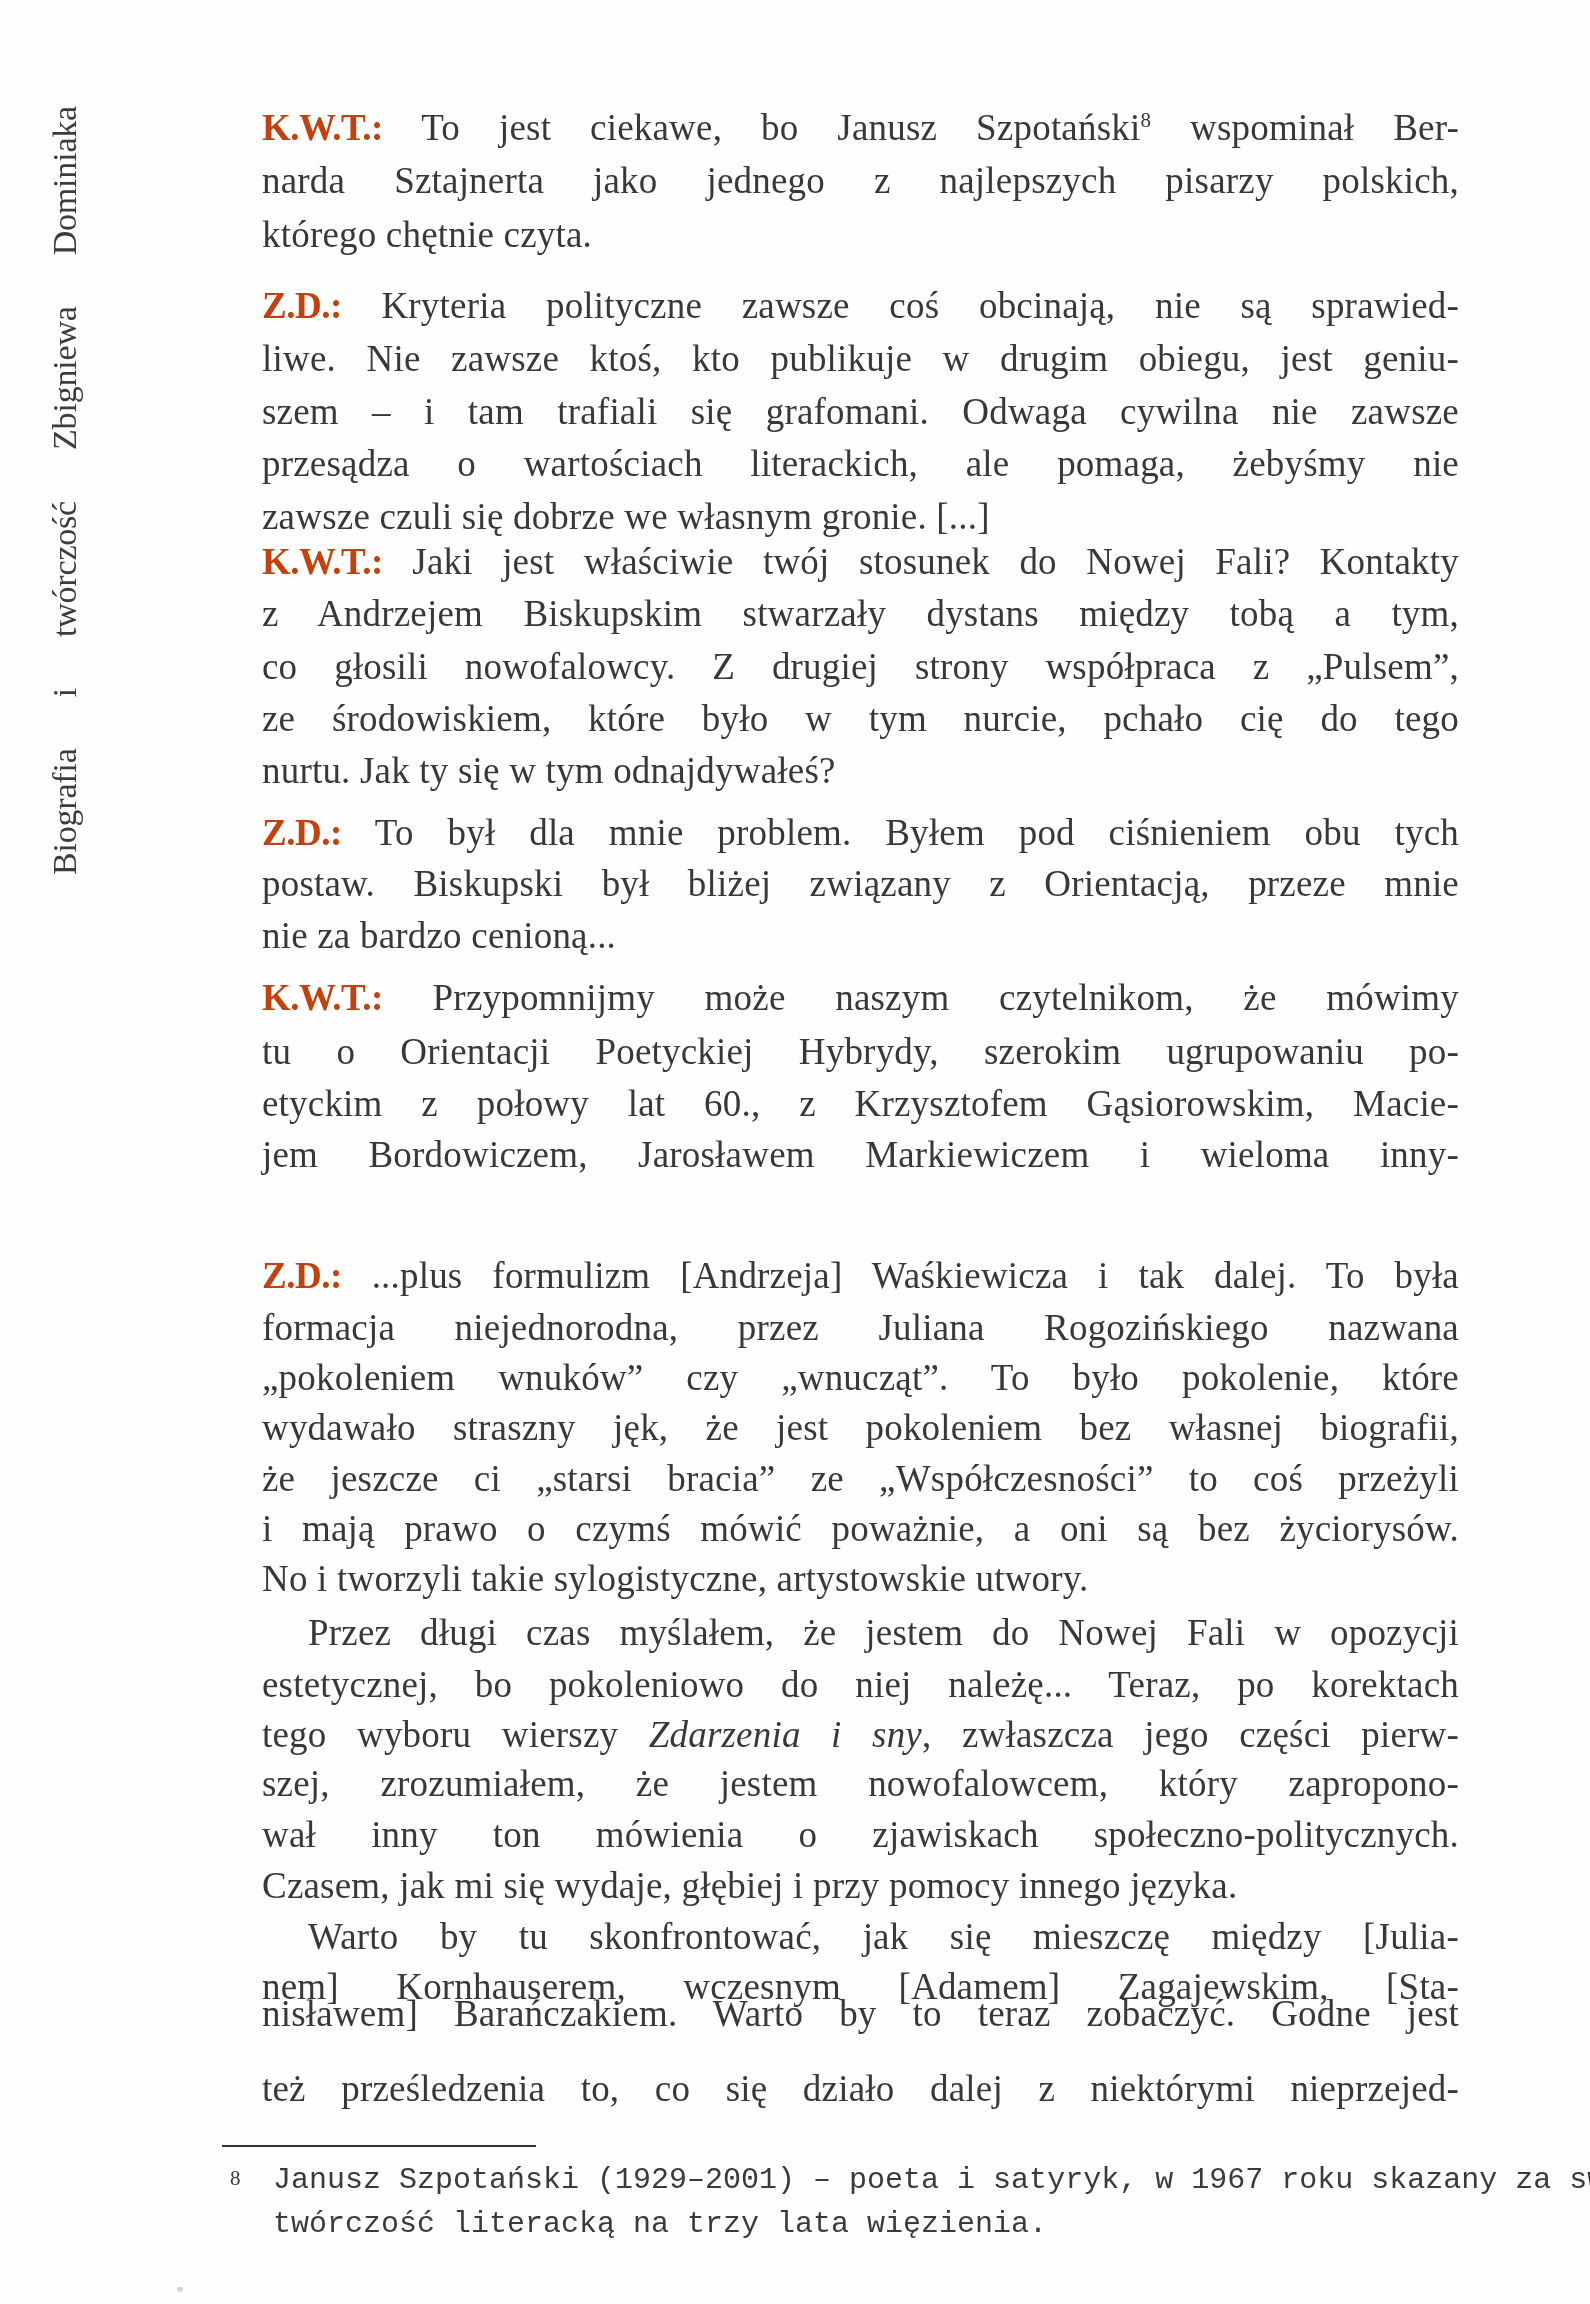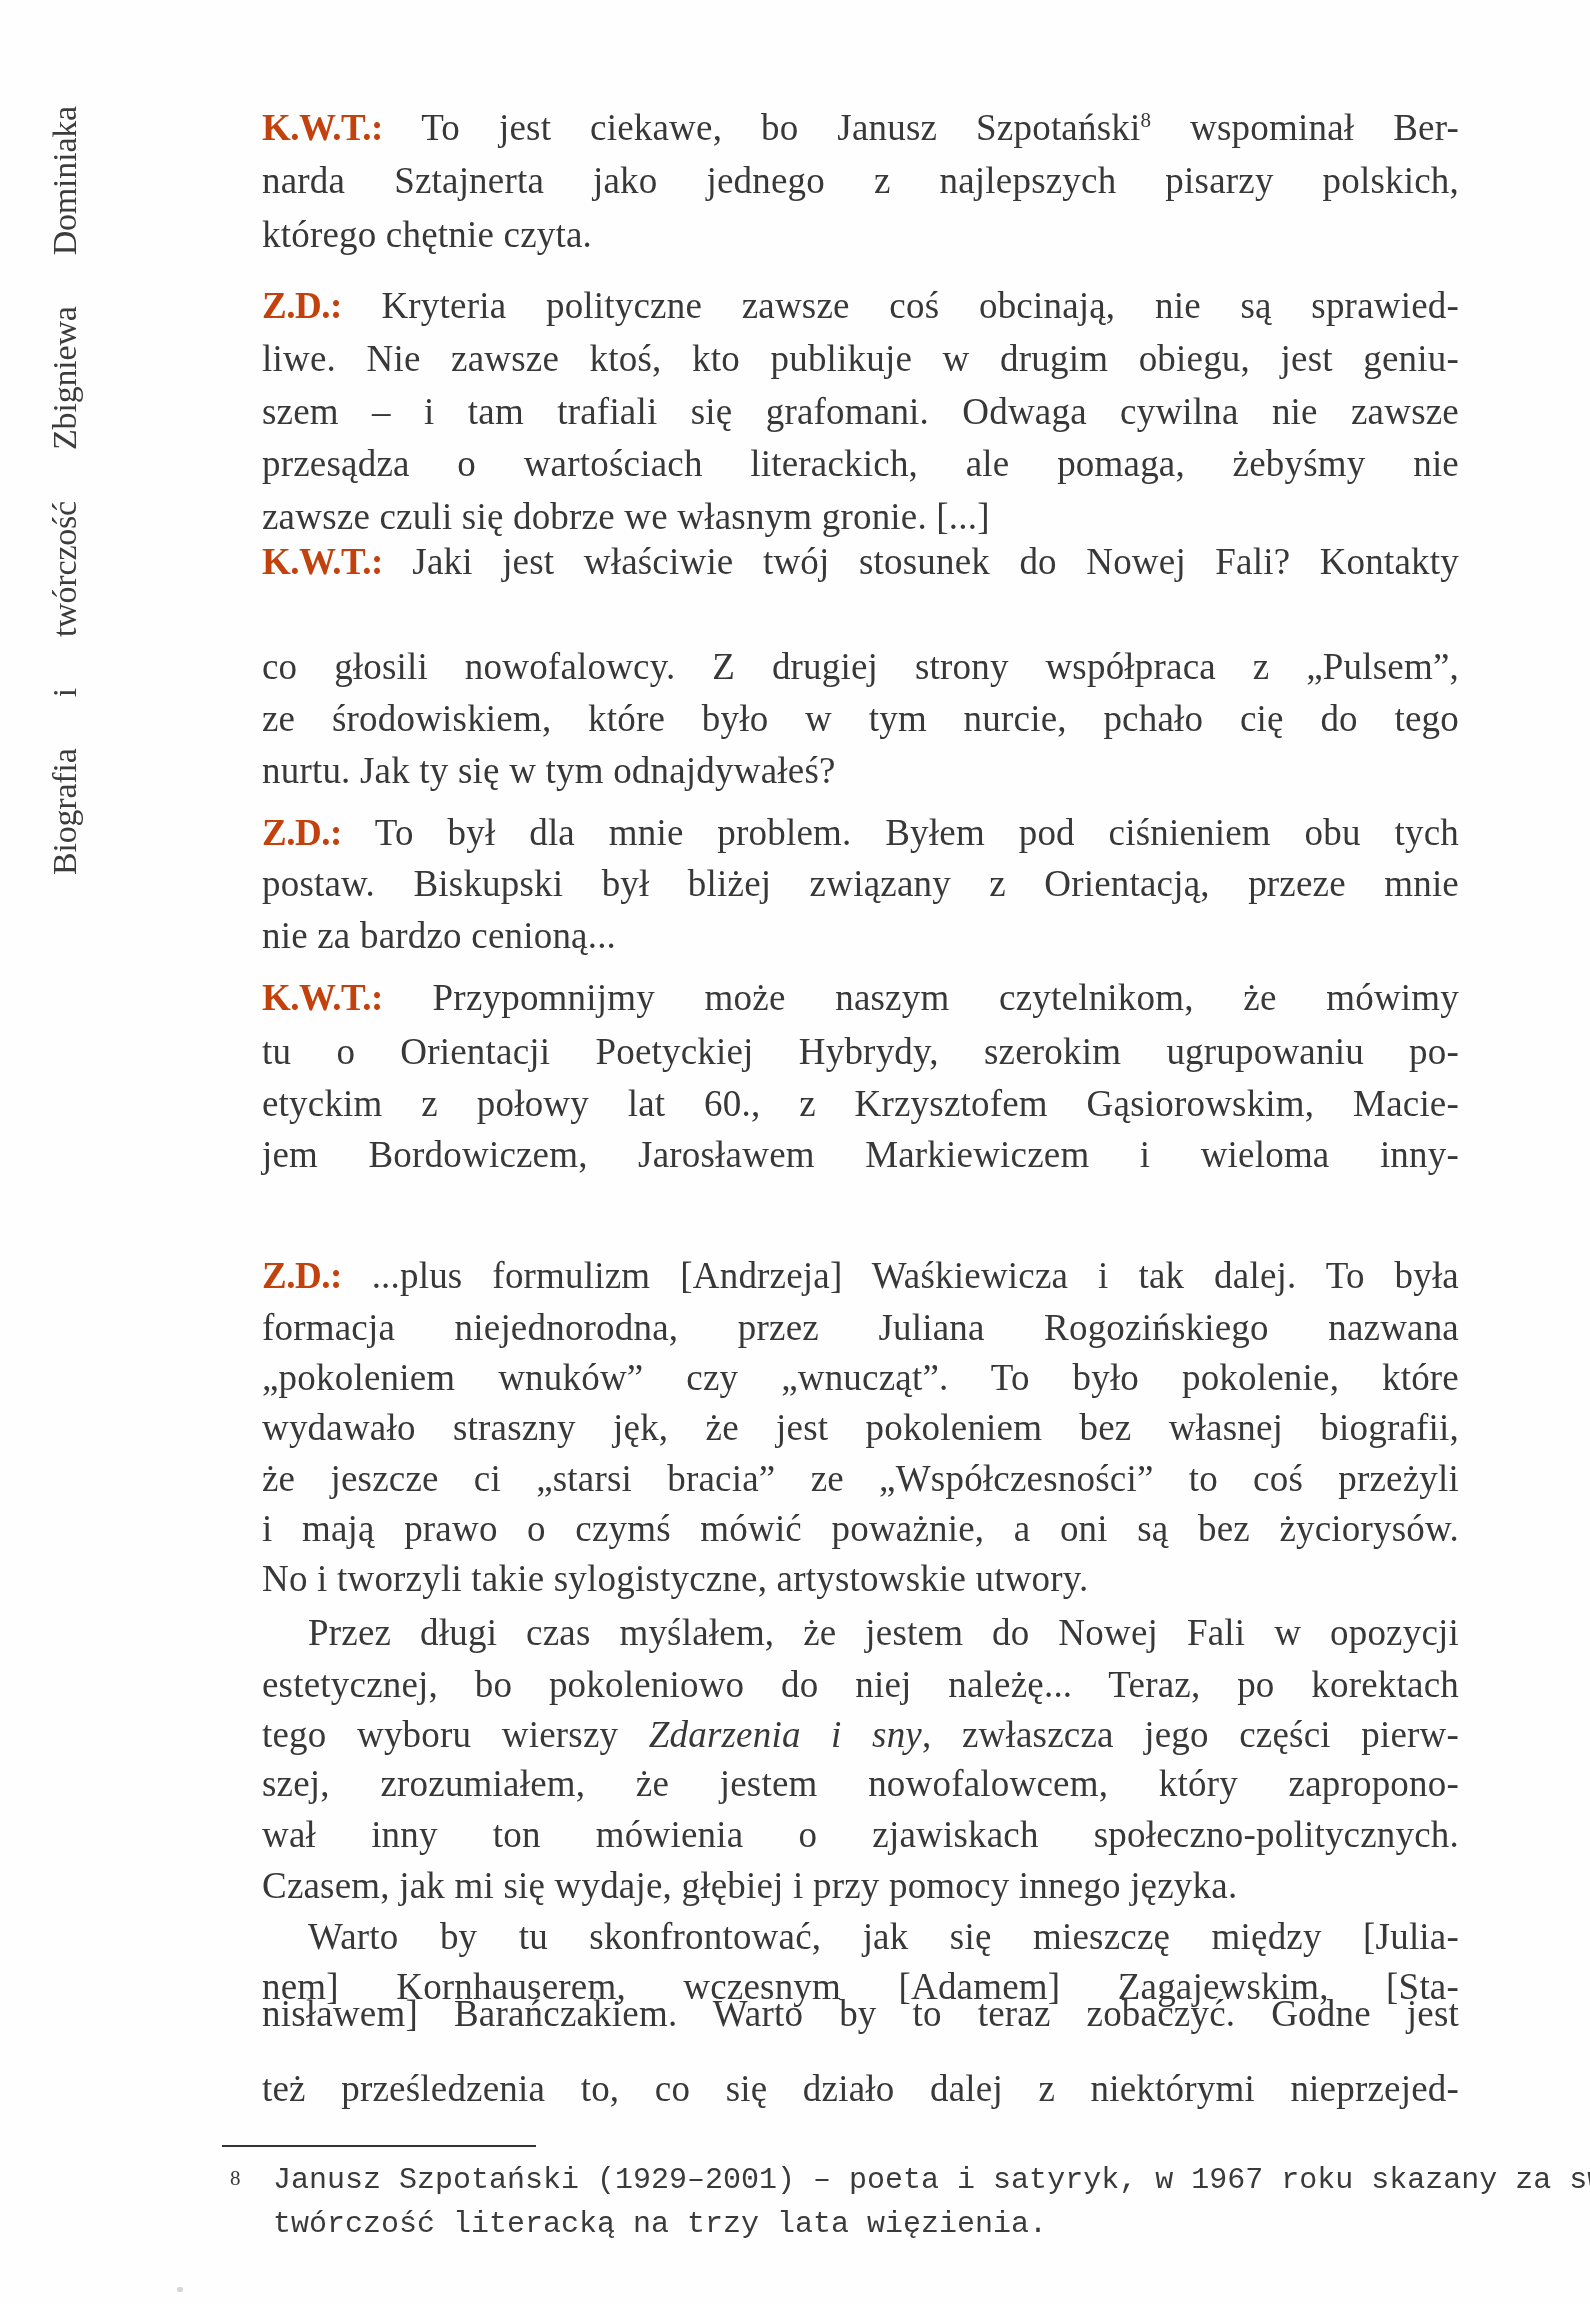--- a/index.html
+++ b/index.html
@@ -47,20 +47,21 @@
   <div class="line" style="top:155px">narda Sztajnerta jako jednego z najlepszych pisarzy polskich,</div>
   <div class="line" style="top:280px"><span class="speaker">Z.D.:</span> <span>Kryteria polityczne zawsze coś obcinają, nie są sprawied-</span></div>
 
   <div class="line last" style="top:209px">którego chętnie czyta.</div>
   <div class="line" style="top:333px">liwe. Nie zawsze ktoś, kto publikuje w drugim obiegu, jest geniu-</div>
   <div class="line" style="top:386px">szem – i tam trafiali się grafomani. Odwaga cywilna nie zawsze</div>
   <div class="line" style="top:438px">przesądza o wartościach literackich, ale pomaga, żebyśmy nie</div>
   <div class="line last" style="top:491px">zawsze czuli się dobrze we własnym gronie. [...]</div>
 
   <div class="line" style="top:536px"><span class="speaker">K.W.T.:</span> <span>Jaki jest właściwie twój stosunek do Nowej Fali? Kontakty</span></div>
+  <div class="line" style="top:588px">z Andrzejem Biskupskim stwarzały dystans między tobą a tym,</div>
   <div class="line" style="top:641px">co głosili nowofalowcy. Z drugiej strony współpraca z „Pulsem”,</div>
   <div class="line" style="top:693px">ze środowiskiem, które było w tym nurcie, pchało cię do tego</div>
   <div class="line last" style="top:745px">nurtu. Jak ty się w tym odnajdywałeś?</div>
 
   <div class="line" style="top:807px"><span class="speaker">Z.D.:</span> <span>To był dla mnie problem. Byłem pod ciśnieniem obu tych</span></div>
   <div class="line" style="top:858px">postaw. Biskupski był bliżej związany z Orientacją, przeze mnie</div>
   <div class="line last" style="top:910px">nie za bardzo cenioną...</div>
 
   <div class="line" style="top:972px"><span class="speaker">K.W.T.:</span> <span>Przypomnijmy może naszym czytelnikom, że mówimy</span></div>
   <div class="line" style="top:1026px">tu o Orientacji Poetyckiej Hybrydy, szerokim ugrupowaniu po-</div>

